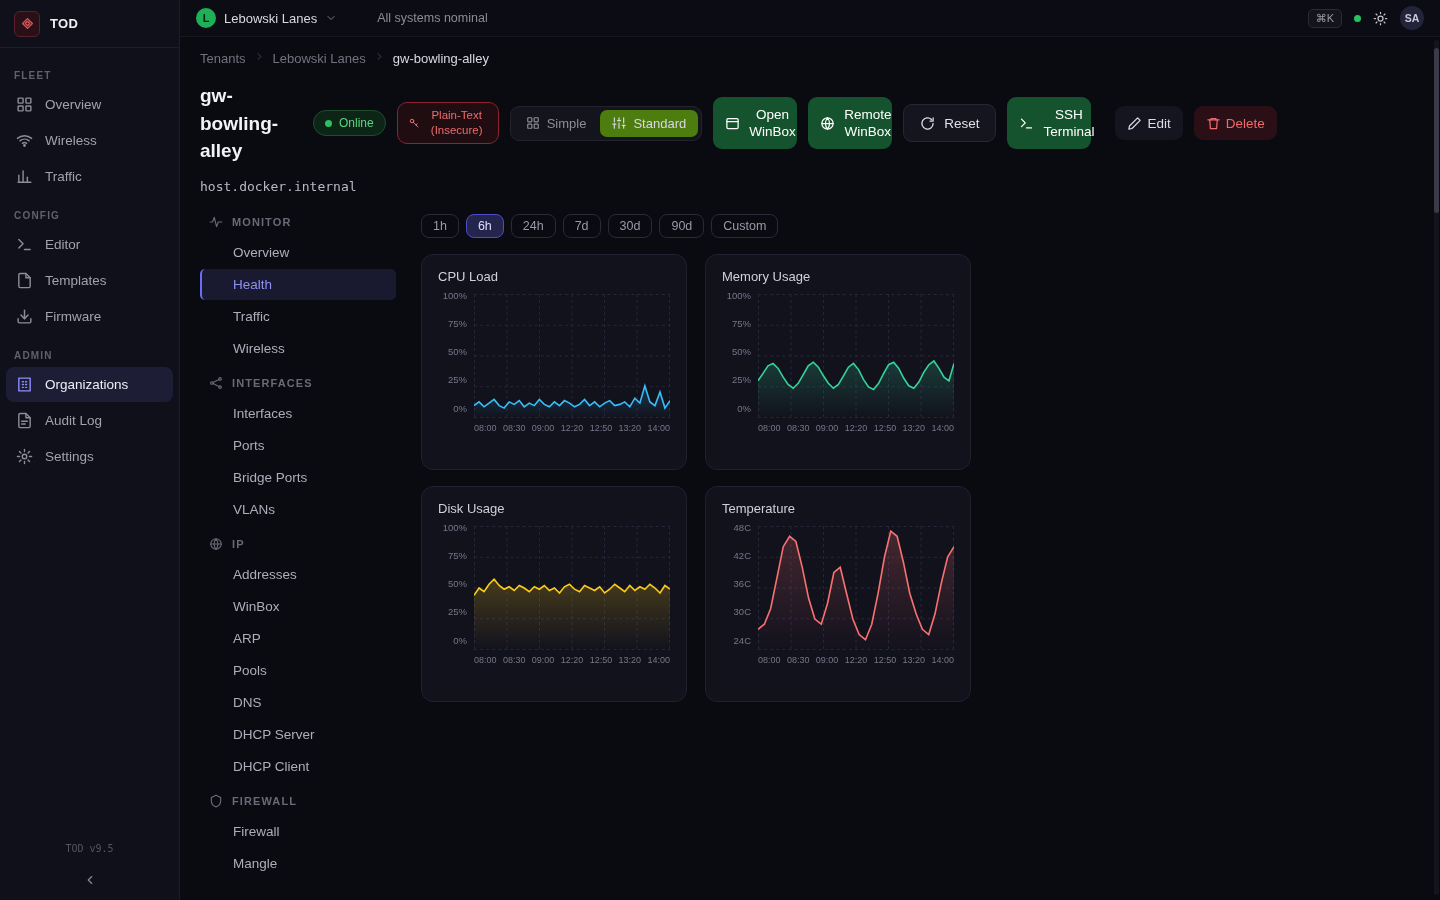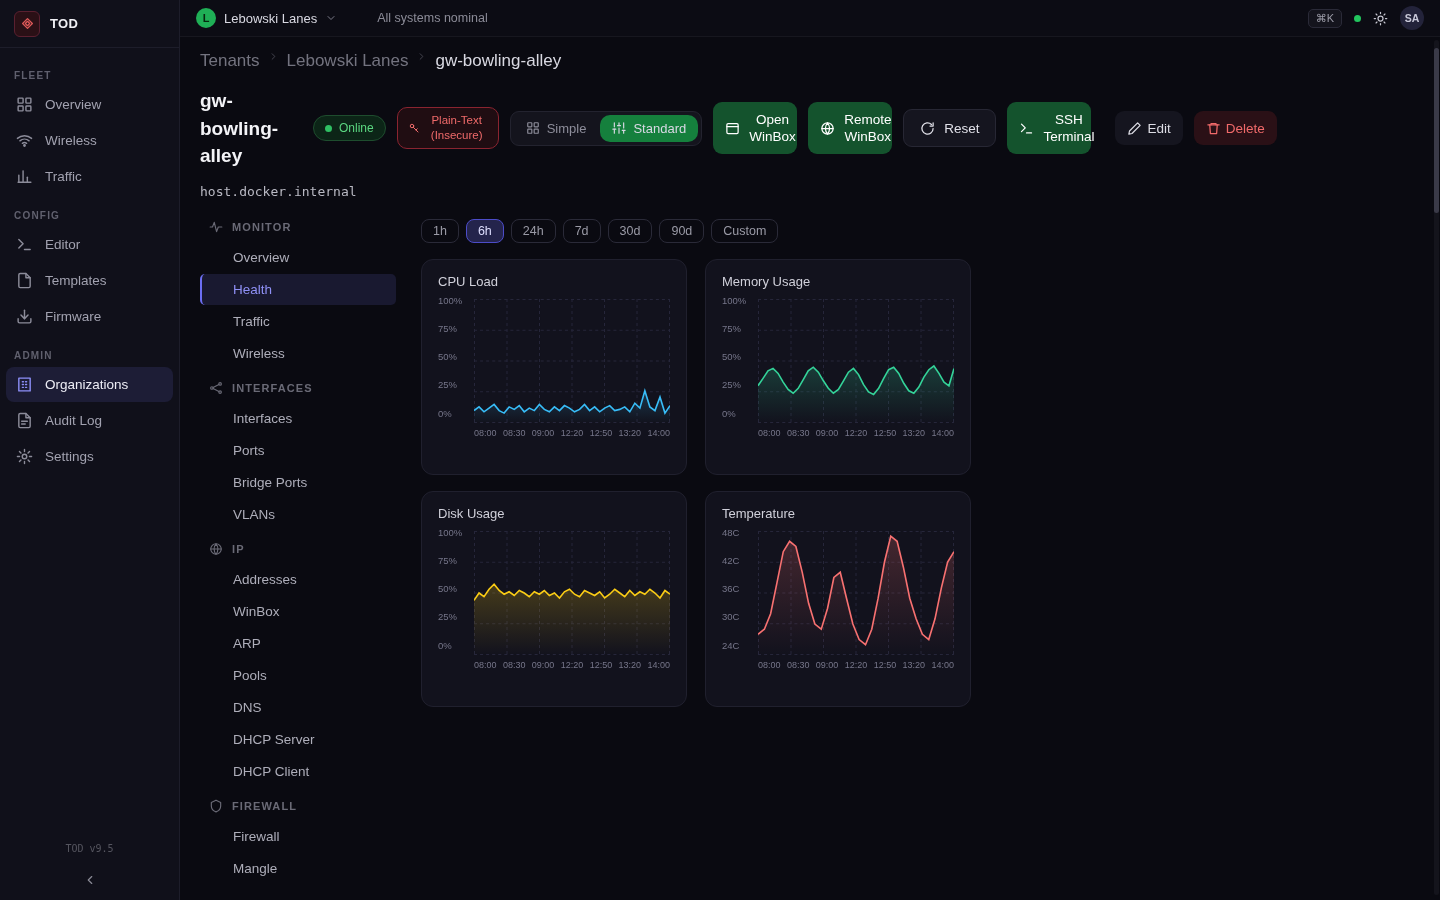--- a/index.html
+++ b/index.html
@@ -37,36 +37,36 @@
   .chev { color:#7a7a88; } .chev svg { width:12px; height:12px; display:block; }
   .status-text { font-size:12.5px; color:#8b8b97; margin-left:26px; }
   .topbar-right { margin-left:auto; display:flex; align-items:center; gap:12px; }
   .kbd { border:1px solid #2a2a38; border-radius:5px; padding:2px 7px; font-size:11px; color:#9a9aa6; background:#14141d; cursor:pointer; }
   .status-dot { width:7px; height:7px; border-radius:50%; background:#22c55e; }
   .sun { color:#c6c6d0; cursor:pointer; } .sun svg { width:15px; height:15px; display:block; }
   .avatar { width:24px; height:24px; border-radius:50%; background:#23233a; color:#c9c9d9; font-size:10.5px; font-weight:700; display:flex; align-items:center; justify-content:center; cursor:pointer; }
 
   
   .content { flex:1; min-height:0; padding:14px 20px 0; overflow:hidden; }
-  .breadcrumb { display:flex; gap:8px; font-size:17px; color:#73737f; }
+  .breadcrumb { display:flex; gap:8px; font-size:13px; color:#73737f; }
   .breadcrumb .crumb { cursor:pointer; }
   .breadcrumb .current { color:#d9d9e2; cursor:default; }
   .crumb-sep { color:#484853; } .crumb-sep svg { width:11px; height:11px; display:block; }
 
   .header-row { display:flex; align-items:center; gap:11px; margin-top:16px; }
   .device-title { width:102px; flex:none; font-size:19px; font-weight:700; line-height:1.45; color:#f3f3f7; }
   .badge-online { flex:none; display:flex; align-items:center; gap:7px; background:#0c2517; border:1px solid #1e4d2e; color:#5ad680; font-size:12px; padding:5px 11px; border-radius:14px; }
   .badge-online .dot { width:7px; height:7px; background:#2fbf63; border-radius:50%; }
   .badge-insecure { flex:none; display:flex; align-items:center; gap:6px; background:#200d12; border:1px solid #8a2430; color:#ef6a6a; font-size:11.5px; padding:5px 10px; border-radius:10px; line-height:1.3; }
   .badge-insecure .icon svg { width:12px; height:12px; display:block; }
   .badge-insecure .txt { width:62px; text-align:center; }
   .segmented { flex:none; display:flex; align-items:center; background:#14141d; border:1px solid #23232f; border-radius:9px; padding:3px; gap:2px; }
   .seg-btn { display:flex; align-items:center; gap:7px; padding:6px 12px; border-radius:7px; font-size:13px; color:#8d8d9a; cursor:pointer; }
   .seg-btn .icon svg { width:14px; height:14px; display:block; }
-  .seg-btn.selected { background:#15803d; color:#d8d8e4;border-radius:10px; }
+  .seg-btn.selected { background:#4d7c0f; color:#d8d8e4; }
 
   .btn { display:flex; align-items:center; gap:9px; border-radius:9px; font-size:13.5px; cursor:pointer; border:none; }
   .btn .icon svg { width:15px; height:15px; display:block; }
   .btn-primary { background:#14532d; color:#fff; width:84px; min-height:52px; padding:8px 12px; line-height:1.3; }
   .btn-primary .lbl { width:64px; }
   .btn-dark { background:#15151f; border:1px solid #272734; color:#e0e0e8; height:38px; padding:0 16px; }
   .btn-ghost { background:#15151f; color:#dcdce4; height:34px; padding:0 12px; gap:5px; }
   .btn-danger { background:#2a1016; color:#f16a6a; height:34px; padding:0 12px; gap:5px; }
   .gap-sm { width:2px; flex:none; }
 
@@ -81,21 +81,21 @@
 
   .panel { flex:1; min-width:0; padding-left:25px; padding-top:14px; }
   .pills { display:flex; gap:7px; margin-bottom:16px;align-items:center; }
   .pill { border:1px solid #2a2a38; color:#9a9aa6; font-size:12.5px; padding:4px 11px; border-radius:8px; background:transparent; cursor:pointer; }
   .pill.active { background:#24244c; border-color:#4c4cc8; color:#dedeff; }
 
   .charts { display:grid; grid-template-columns:266px 266px; gap:16px 18px; }
   .chart-card { background:#12121d; border:1px solid #20202e; border-radius:12px; padding:14px 16px; height:216px; }
   .chart-title { font-size:13px; color:#d0d0da; margin-bottom:10px; }
   .chart-body { display:flex; }
-  .ylabels { display:flex; flex-direction:column; justify-content:space-between; width:36px; flex:none; padding-right:7px; font-size:9.5px; color:#76768a; height:124px; transform:translateY(-4px); }
+  .ylabels { display:flex; flex-direction:column; justify-content:space-between; align-items:flex-end; width:36px; flex:none; padding-right:7px; font-size:9.5px; color:#76768a; height:124px; transform:translateY(-4px); }
   .plotwrap { flex:1; min-width:0; }
   .plotwrap svg { width:100%; height:124px; display:block; }
   .xlabels { display:flex; justify-content:space-between; font-size:9px; color:#76768a; margin-top:5px; }
 
   
   .scrollbar { position:absolute; right:1px; top:40px; width:5px; height:855px; background:#14141c; border-radius:3px; }
   .scrollbar .thumb { width:5px; height:165px; background:#3a3a48; border-radius:3px; margin-top:8px; }
 </style>
 </head>
 <body>

